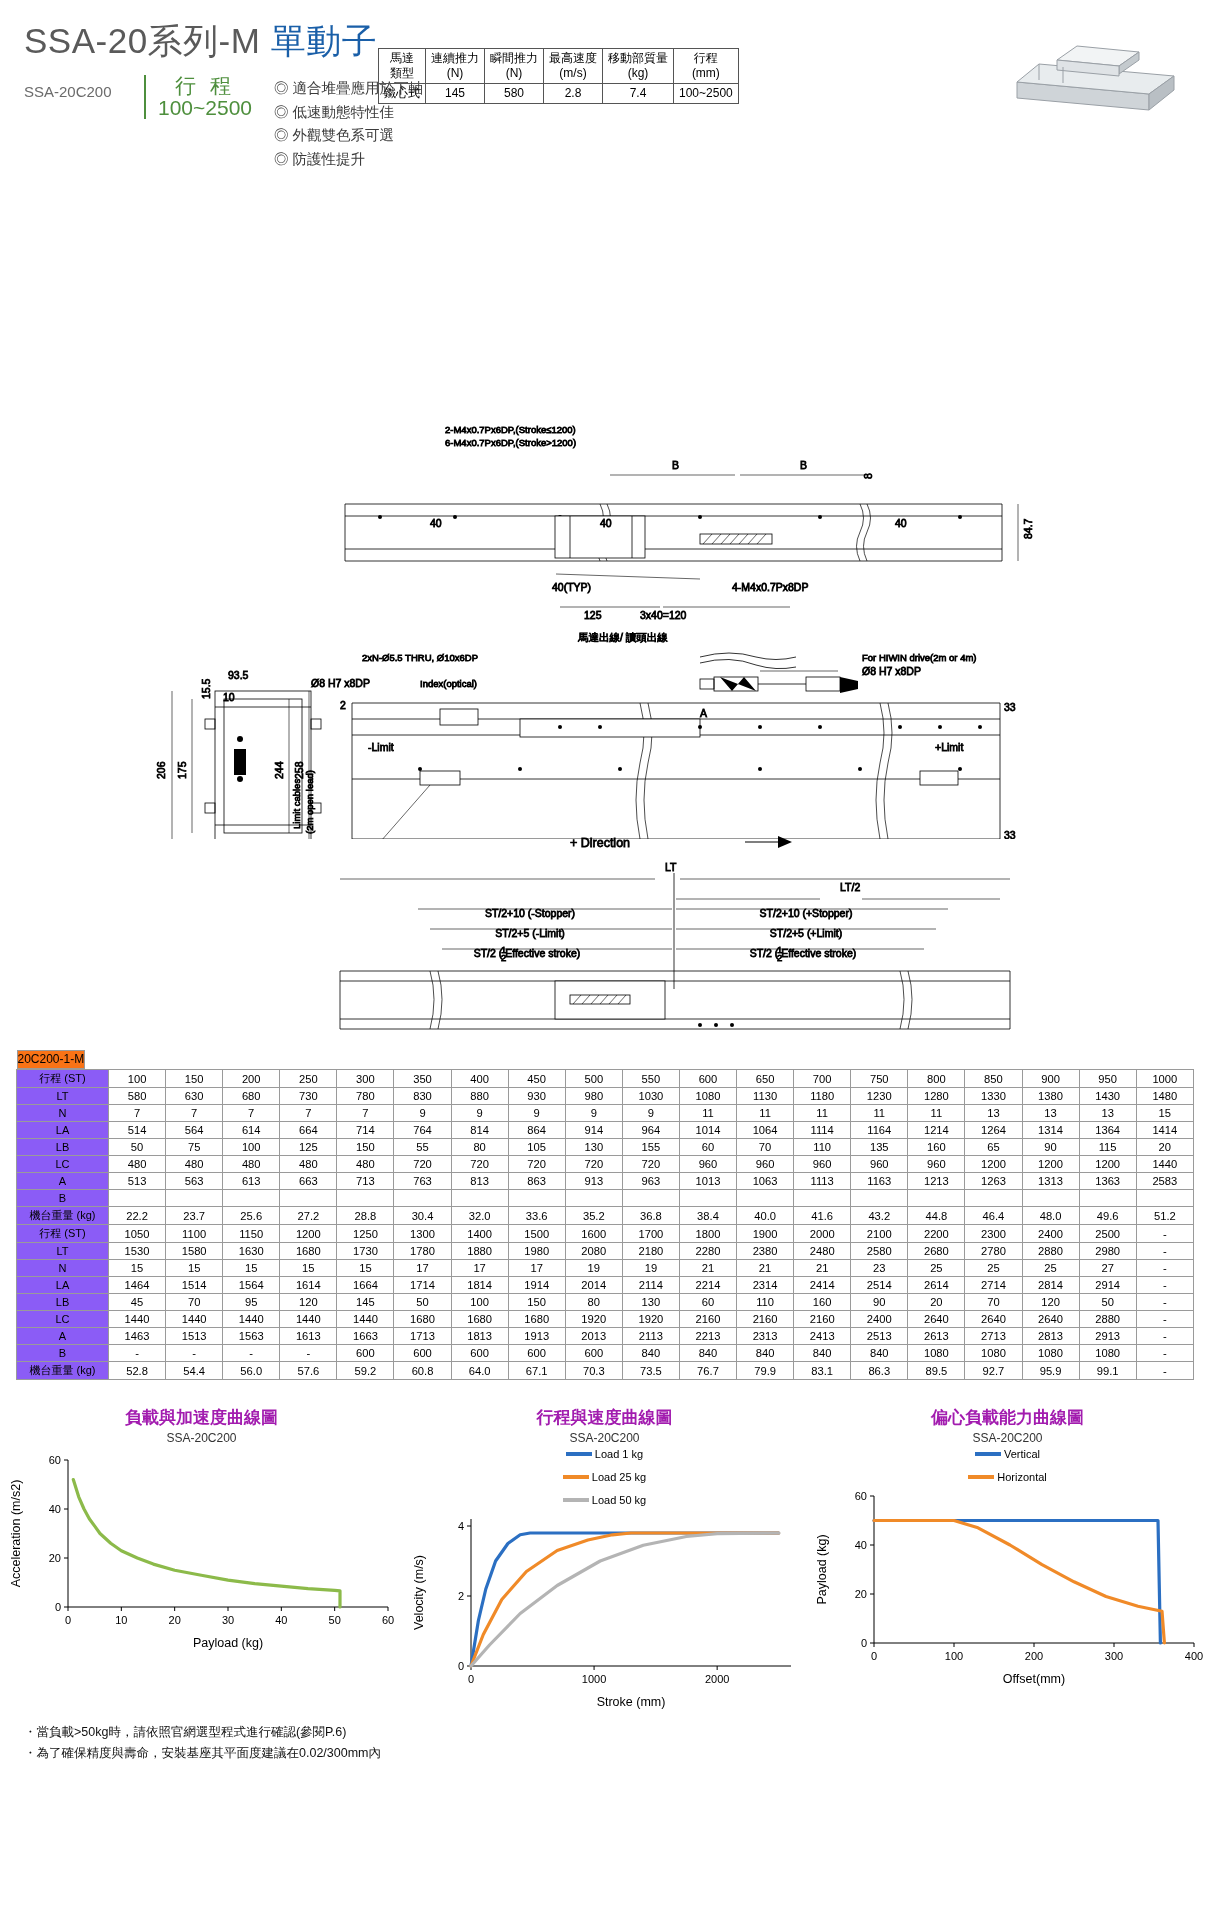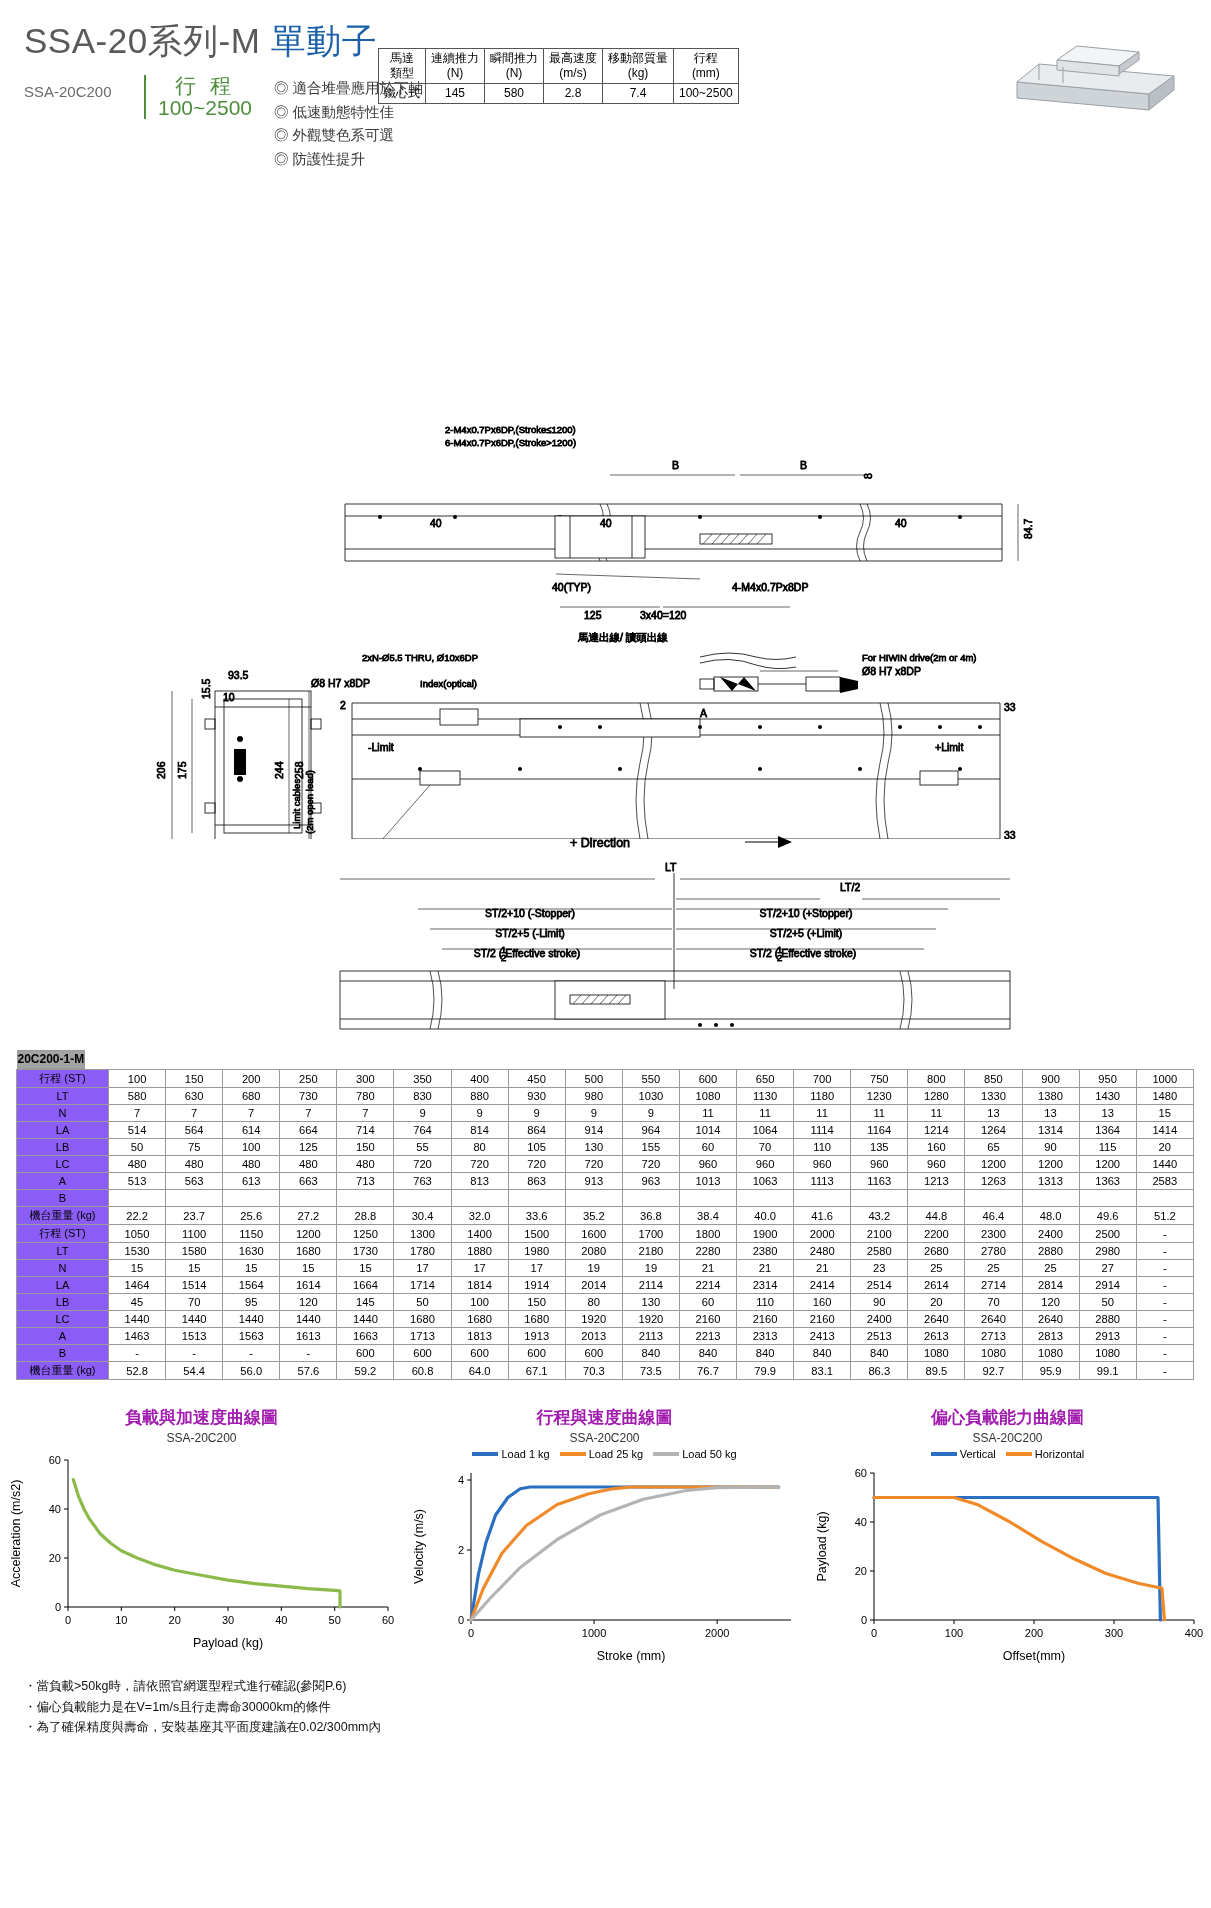--- a/index.html
+++ b/index.html
@@ -51,28 +51,28 @@
   .dnote-b { font-size:12.5px; fill:#000; }
 
   
   .tbl-wrap { margin:6px 16px 0 16px; }
   table.data { border-collapse:collapse; width:1178px; font-size:11.2px; }
   table.data td, table.data th {
     border:1px solid #9a9a9a; text-align:center; padding:1px 0; height:17px;
     font-weight:normal; white-space:nowrap;
   }
   table.data .lbl { text-align:center; background:#8b5cf6; width:92px; font-size:11px; }
-  table.data .title-row td { background:#a3a3a3; font-size:12px; height:19px;font-weight:bold; }
+  table.data .title-row td { background:#f97316; font-size:12px; height:19px; }
 
   
   .charts { display:flex; margin-top:14px; }
   .chart { width:403px; text-align:center; }
   .chart h3 { font-size:17px; margin:12px 0 2px 0; font-weight:bold; color:#a21caf; }
   .chart .sub { font-size:12px; color:#333; margin-bottom:2px; }
-  .legend { font-size:11px; display:flex; justify-content:center; gap:10px; margin-bottom:1px; }
+  .legend { font-size:11px; display:flex; justify-content:center; gap:10px; margin-bottom:1px;flex-direction:column; }
   .legend span.sw { display:inline-block; width:26px; height:4px; vertical-align:middle; margin-right:3px;}
   .legend i { font-style:normal; vertical-align:middle; }
 
   
   .footer { margin:6px 0 0 24px; font-size:12.5px; line-height:1.65; color:#111; }
   .footer div::before { content:"・"; }
 </style>
 </head>
 <body>
 
@@ -888,17 +888,16 @@
             <path d="M62.0 36.5 L346.0 36.5 L348.4 159.0 " fill="none" stroke="#2b6fc2" stroke-width="3.2" stroke-linejoin="round" stroke-linecap="round"></path>
             <path d="M62.0 36.5 L142.0 36.5 L166.0 43.8 L198.0 61.0 L230.0 80.6 L262.0 97.8 L294.0 112.5 L326.0 122.3 L350.0 127.2 L352.4 159.0 " fill="none" stroke="#f08a28" stroke-width="3.2" stroke-linejoin="round" stroke-linecap="round"></path>
             <text x="222" y="199" font-size="12.5" text-anchor="middle" font-family="Liberation Sans, sans-serif">Offset(mm)</text>
             <text x="14" y="85.5" font-size="12.5" text-anchor="middle" transform="rotate(-90 14 85.5)" font-family="Liberation Sans, sans-serif">Payload (kg)</text>
           </svg></div>
     </div>
   </div>
 
   <div class="footer">
     <div>當負載&gt;50kg時，請依照官網選型程式進行確認(參閱P.6)</div>
-    <div>偏心負載能力是在V=1m/s且行走壽命30000km的條件</div>
     <div>為了確保精度與壽命，安裝基座其平面度建議在0.02/300mm內</div>
   </div>
 
 </div>
 
 </body></html>

